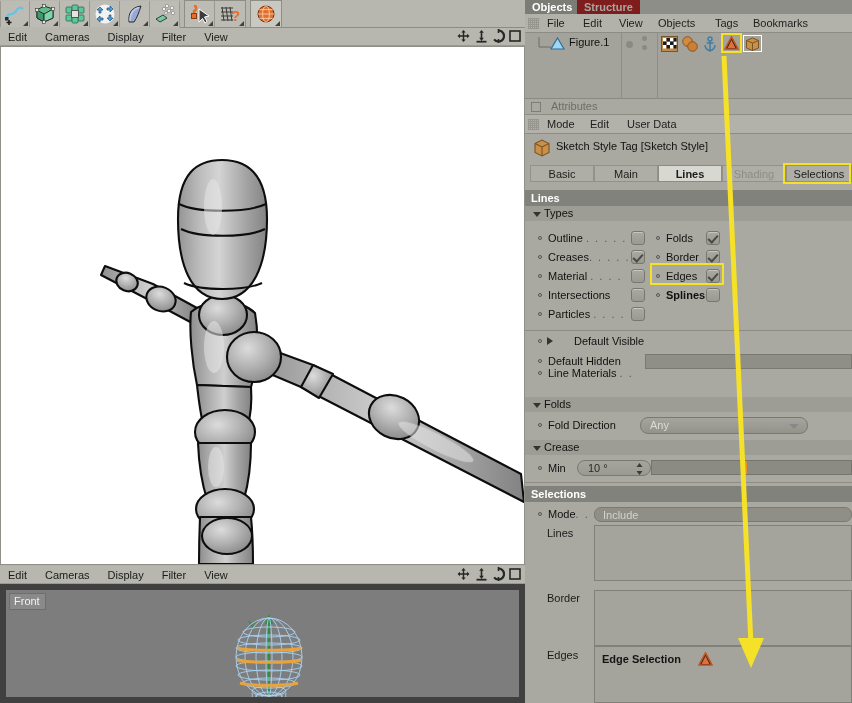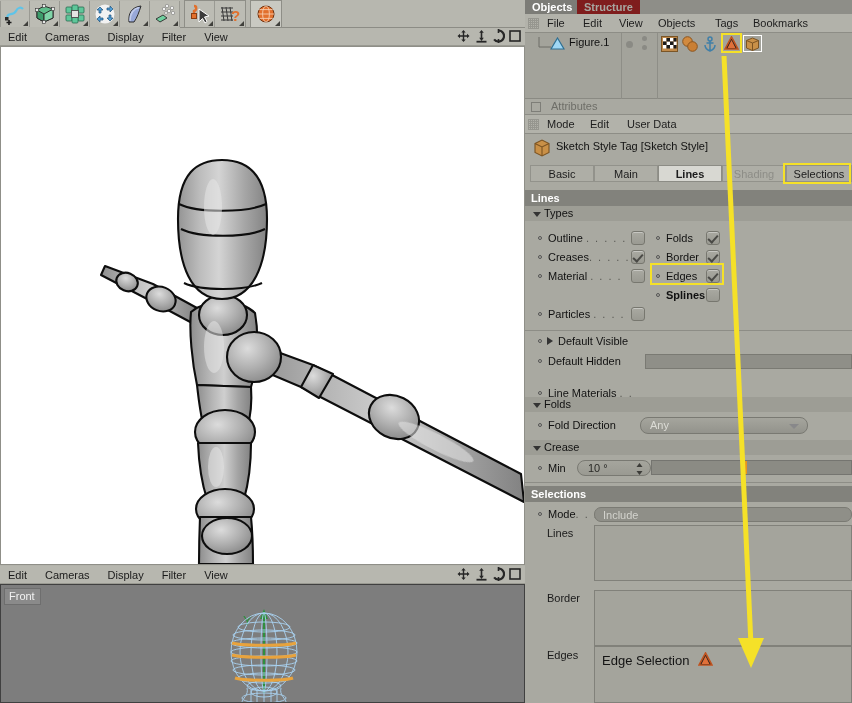--- a/index.html
+++ b/index.html
@@ -76,21 +76,21 @@
     position: absolute; left: 0; top: 46px;
     width: 525px; height: 519px;
     background: #ffffff;
     border: 1px solid #8f8f88;
     overflow: hidden;
   }
   #vp-bottom {
     position: absolute; left: 0; top: 584px;
     width: 525px; height: 119px;
     background: #7d7d7d;
-    border: 1px solid #404040;
+    border: 6px solid #404040;
     overflow: hidden;
   }
   .vp-label {
     position: absolute; left: 3px; top: 3px;
     background: #8a8a8a;
     color: #f2f2f2;
     font-size: 11px;
     padding: 1px 5px 2px 4px;
     border: 1px solid #6e6e6e;
   }
@@ -700,20 +700,25 @@
     <div class="prow" style="top:248px;">
       <span class="bullet" style="left:13px; top:7px;"></span>
       <span class="plabel" style="left:23px;"><span>Creases</span><span class="dots">. . . . . .</span></span>
       <span class="chk on" style="left:106px; top:2px;"></span>
     </div>
     <div class="prow" style="top:267px;">
       <span class="bullet" style="left:13px; top:7px;"></span>
       <span class="plabel" style="left:23px;"><span>Material</span> <span class="dots">. . . .</span></span>
       <span class="chk" style="left:106px; top:2px;"></span>
     </div>
+    <div class="prow" style="top:286px;">
+      <span class="bullet" style="left:13px; top:7px;"></span>
+      <span class="plabel" style="left:23px;">Intersections</span>
+      <span class="chk" style="left:106px; top:2px;"></span>
+    </div>
     <div class="prow" style="top:305px;">
       <span class="bullet" style="left:13px; top:7px;"></span>
       <span class="plabel" style="left:23px;"><span>Particles</span> <span class="dots">. . . .</span></span>
       <span class="chk" style="left:106px; top:2px;"></span>
     </div>
 
     <div class="prow" style="top:229px;">
       <span class="bullet" style="left:131px; top:7px;"></span>
       <span class="plabel" style="left:141px;">Folds</span>
       <span class="chk on" style="left:181px; top:2px;"></span>
@@ -733,28 +738,28 @@
       <span class="bullet" style="left:131px; top:7px;"></span>
       <span class="plabel" style="left:141px;font-weight:bold;">Splines</span>
       <span class="chk" style="left:181px; top:2px;"></span>
     </div>
 
     <div class="divider" style="top:330px;"></div>
 
     <div class="prow" style="top:332px;">
       <span class="bullet" style="left:13px; top:7px;"></span>
       <span class="tri-right" style="left:22px; top:5px;"></span>
-      <span class="plabel" style="left:33px;text-align:right;">Default Visible</span>
+      <span class="plabel" style="left:49px;text-align:right;">Default Visible</span>
     </div>
     <div class="prow" style="top:352px;">
       <span class="bullet" style="left:13px; top:7px;"></span>
       <span class="plabel" style="left:23px;">Default Hidden</span>
       <span class="field flat" style="left:120px; top:2px; width:207px;"></span>
     </div>
-    <div class="prow" style="top:384px;padding-left:16px;">
+    <div class="prow" style="top:364px;padding-left:16px;">
       <span class="bullet" style="left:13px; top:7px;"></span>
       <span class="plabel" style="left:23px;"><span>Line Materials</span> <span class="dots">. .</span></span>
     </div>
 
     <div class="sub-head" style="top:397px;">
       <span class="tri"></span><span>Folds</span>
     </div>
     <div class="prow" style="top:416px;">
       <span class="bullet" style="left:13px; top:7px;"></span>
       <span class="plabel" style="left:23px;">Fold Direction</span>
@@ -798,21 +803,21 @@
     <span class="tri-right" style="left:70px; top:530px;"></span>
     <div class="listbox" style="left:69px; top:525px; width:258px; height:56px;"></div>
 
     <div class="listlabel" style="left:22px; top:592px;">Border</div>
     <span class="tri-right" style="left:70px; top:595px;"></span>
     <div class="listbox" style="left:69px; top:590px; width:258px; height:56px;"></div>
 
     <div class="listlabel" style="left:22px; top:649px;">Edges</div>
     <span class="tri-right" style="left:70px; top:652px;"></span>
     <div class="listbox" style="left:69px; top:646px; width:258px; height:57px;">
-      <div style="position:absolute;left:7px;top:6px;font-size:13px;color:#141414;">Edge Selection</div>
+      <div style="position:absolute;left:7px;top:6px;font-size:11px;color:#141414;font-weight:bold;">Edge Selection</div>
       <svg style="position:absolute;left:103px;top:5px;" width="15" height="14" viewBox="0 0 15 14">
         <polygon points="7.5,1 14,13 1,13" fill="#1f1f1f" stroke="#c0531f" stroke-width="1.6"></polygon>
         <polygon points="7.5,4 11.5,12 3.5,12" fill="#e0703a"></polygon>
       </svg>
     </div>
   </div>
 
   <svg id="annot">
     <line x1="724" y1="56" x2="751" y2="645" stroke="#f5e128" stroke-width="5"></line>
     <polygon points="751,668 738,638 764,638" fill="#f5e128"></polygon>

